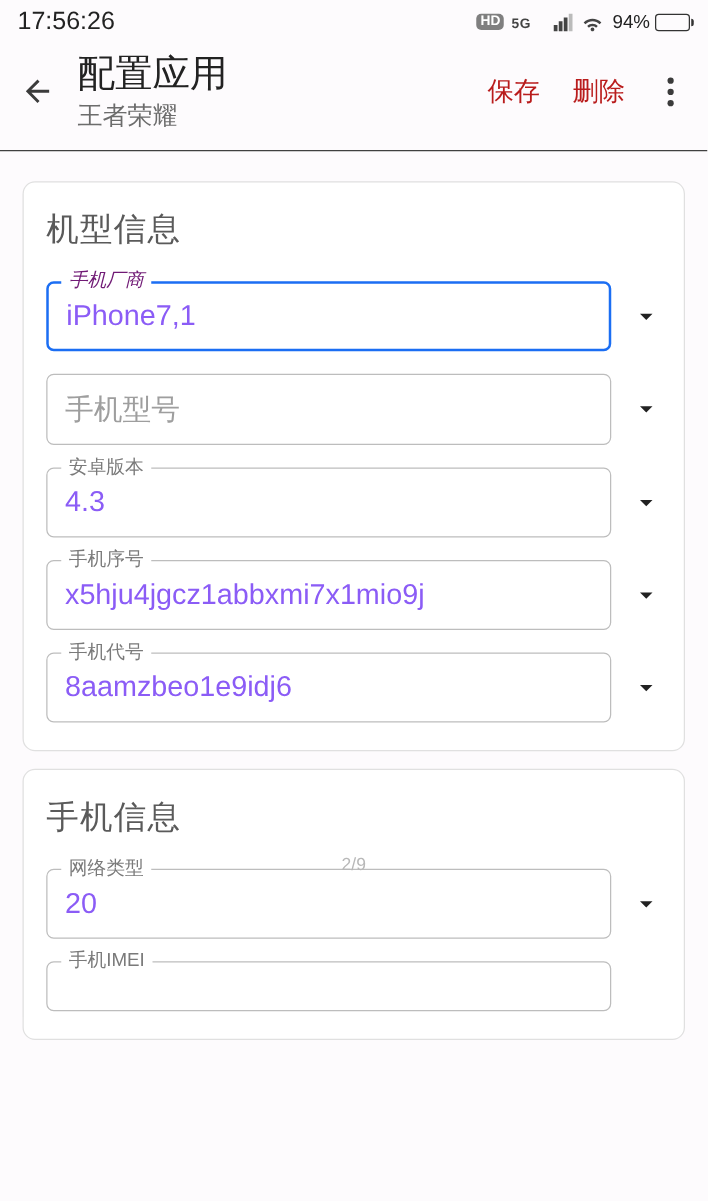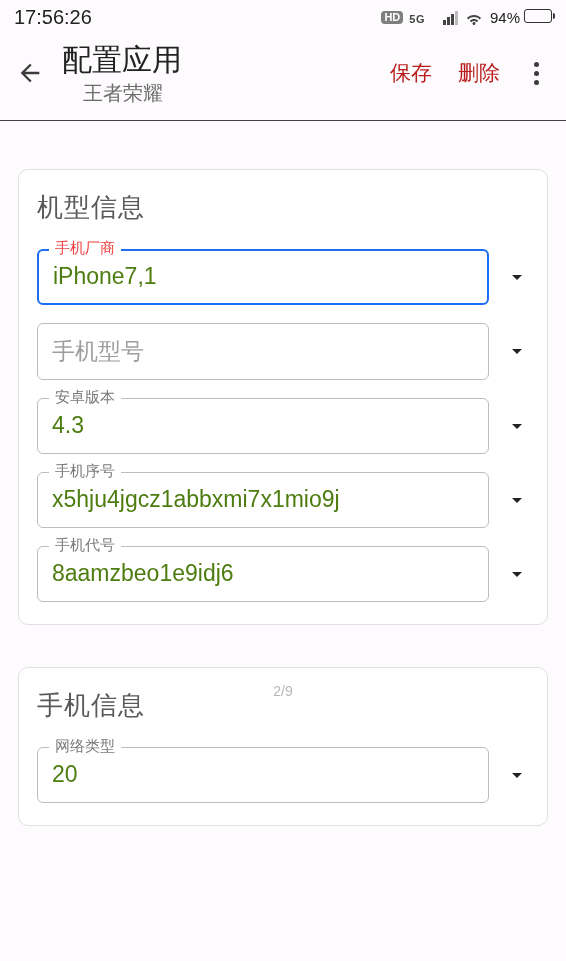--- a/index.html
+++ b/index.html
@@ -5,41 +5,41 @@
   * { box-sizing: border-box; margin: 0; padding: 0; }
   html, body { width: 566px; height: 961px; font-family: -apple-system, "Helvetica Neue", Arial, "PingFang SC", "Microsoft YaHei", sans-serif; background: #fdfbfd; color: #1f1f1f; overflow: hidden; }
   .status-bar { display: flex; align-items: center; justify-content: space-between; padding: 6px 14px 2px; font-size: 20px; font-weight: 500; color: #222; }
   .status-right { display: flex; align-items: center; gap: 6px; font-size: 15px; font-weight: 500; }
   .hd-badge { background: #7f7f7f; color: #fff; border-radius: 4px; font-size: 11px; padding: 1px 3px; line-height: 1; font-weight: 600; }
   .sig5g { font-size: 11px; font-weight: 600; color: #444; letter-spacing: 0.5px; display: flex; align-items: flex-end; gap: 18px; }
   .bars { display: inline-flex; align-items: flex-end; gap: 1px; }
   .bars i { width: 3px; background: #444; display: inline-block; }
   .bars i:nth-child(1){height:5px;} .bars i:nth-child(2){height:8px;} .bars i:nth-child(3){height:11px;} .bars i:nth-child(4){height:14px; background:#bbb;}
   .wifi-icon svg { display:block; }
-  .batt-wrap { display: flex; gap: 4px; }
+  .batt-wrap { display: flex; align-items: center; gap: 4px; }
   .batt { width: 28px; height: 14px; border: 1.5px solid #333; border-radius: 3px; position: relative; }
   .batt::after { content:""; position:absolute; right:-4px; top:3px; width:2.5px; height:6px; background:#333; border-radius:0 2px 2px 0; }
   .batt-fill { background:#333; height:100%; width:94%; border-radius:1px; }
   .app-bar { display: flex; align-items: center; padding: 10px 16px 14px; gap: 18px; border-bottom: 1px solid #404040; }
   .back-arrow svg { display:block; }
   .titles { flex: 1; display: flex; flex-direction: column; line-height: 1.25; }
   .title-main { font-size: 30px; font-weight: 500; color: #222; }
-  .title-sub { font-size: 20px; color: #6c6c6c; margin-top: 2px; margin-left: 21px; }
+  .title-sub { font-size: 20px; color: #6c6c6c; margin-top: 2px; }
   .act-btn { font-size: 21px; color: #b91c1c; background: none; border: none; cursor: pointer; padding: 6px 4px; }
   .overflow { width: 28px; display: flex; flex-direction: column; align-items: center; gap: 4px; cursor: pointer; }
   .overflow span { width: 5px; height: 5px; border-radius: 50%; background: #3b3b3b; }
-  .content { padding: 24px 18px; display: flex; flex-direction: column; gap: 42px; margin-top: 24px; }
+  .content { padding: 24px 18px; display: flex; flex-direction: column; gap: 14px; }
   .card { background: #fff; border: 1px solid #e0e0e0; border-radius: 10px; padding: 20px 18px 22px; }
   .card h2 { font-size: 26px; font-weight: 400; color: #5a5a5a; margin-bottom: 24px; letter-spacing: 1px; }
   .field-row { display: flex; align-items: center; gap: 16px; margin-bottom: 18px; }
   .field-row:last-child { margin-bottom: 0; }
   .field { position: relative; flex: 1; }
   .field .legend { position: absolute; top: -10px; left: 12px; background: #fff; padding: 0 6px; font-size: 15px; color: #7a7a7a; }
-  .field.focused .legend { color: #ef4444; }
-  .field .box { border: 1.5px solid #bdbdbd; border-radius: 6px; padding: 12px 14px; font-size: 23px; color: #4d7c0f; min-height: 56px; display: flex; align-items: center; overflow: hidden; white-space: nowrap; }
+  .field.focused .legend { color: #701a75; font-style: italic; }
+  .field .box { border: 1.5px solid #bdbdbd; border-radius: 6px; padding: 12px 14px; font-size: 23px; color: #8b5cf6; min-height: 56px; display: flex; align-items: center; overflow: hidden; white-space: nowrap; }
   .field.focused .box { border: 2.5px solid #1b6ef3; }
   .field .box.placeholder { color: #9e9e9e; }
   .drop-caret { width: 24px; flex: 0 0 24px; cursor: pointer; }
   .drop-caret svg { display:block; }
   .cut .field .box { height: 40px; min-height: 0; padding-top: 0; padding-bottom: 0; }
   .page-ind { position: absolute; bottom: 2px; left: 50%; transform: translateX(-50%); font-size: 14px; color: #b8b8b8; }
   .root { position: relative; width: 566px; height: 701px; }
 </style>
 </head>
 <body>
@@ -162,19 +162,30 @@
         <span class="legend">网络类型</span>
         <div class="box">20</div>
       </div>
       <div class="drop-caret">
         <svg width="24" height="24" viewBox="0 0 24 24">
               <path d="M7 10l5 5 5-5z" fill="#222"></path>
             </svg>
       </div>
     </div>
 
+    <div class="field-row cut">
+      <div class="field">
+        <span class="legend">手机IMEI</span>
+        <div class="box"></div>
+      </div>
+      <div class="drop-caret" style="visibility:hidden;">
+        <svg width="24" height="24" viewBox="0 0 24 24">
+              <path d="M7 10l5 5 5-5z" fill="#222"></path>
+            </svg>
+      </div>
+    </div>
   </div>
 
 </div>
 
 <div class="page-ind">2/9</div>
 
 </div>
 
 </body></html>

